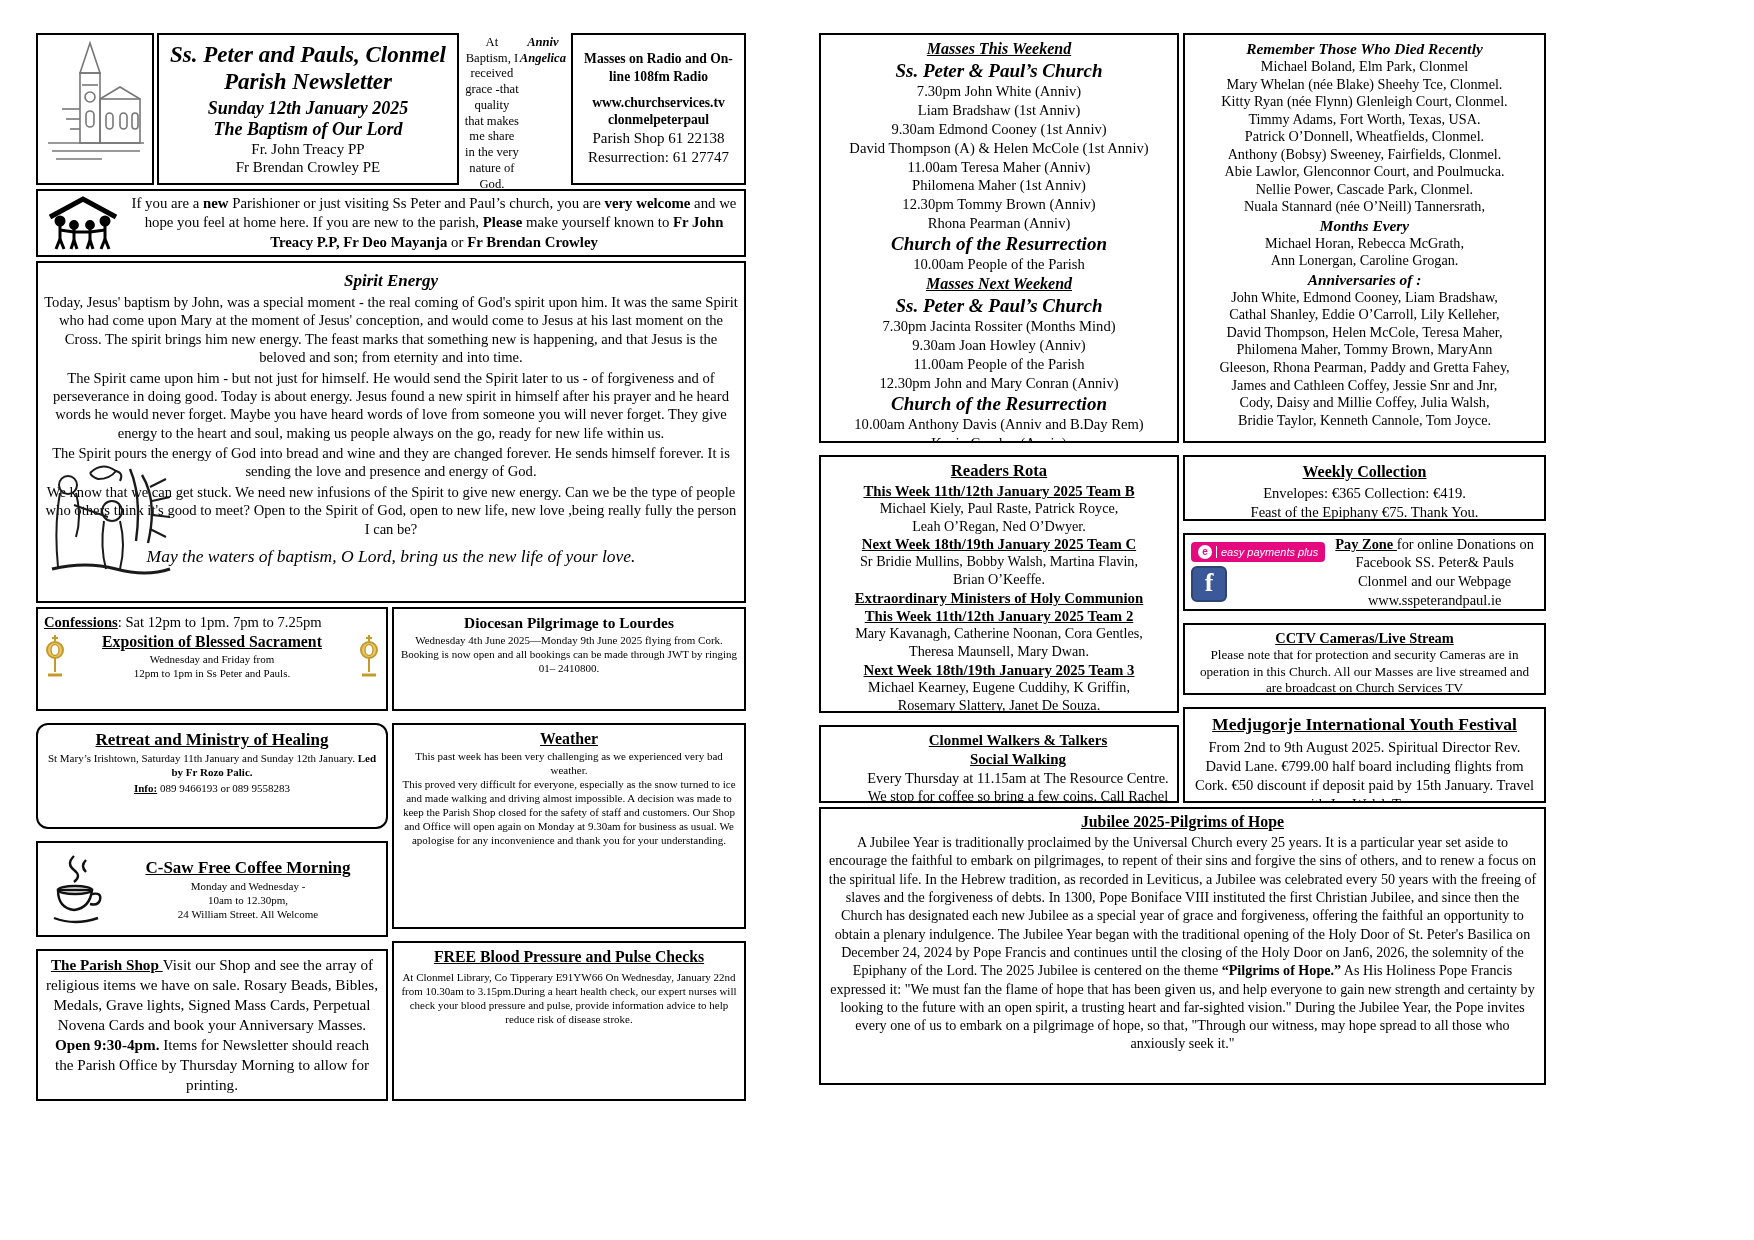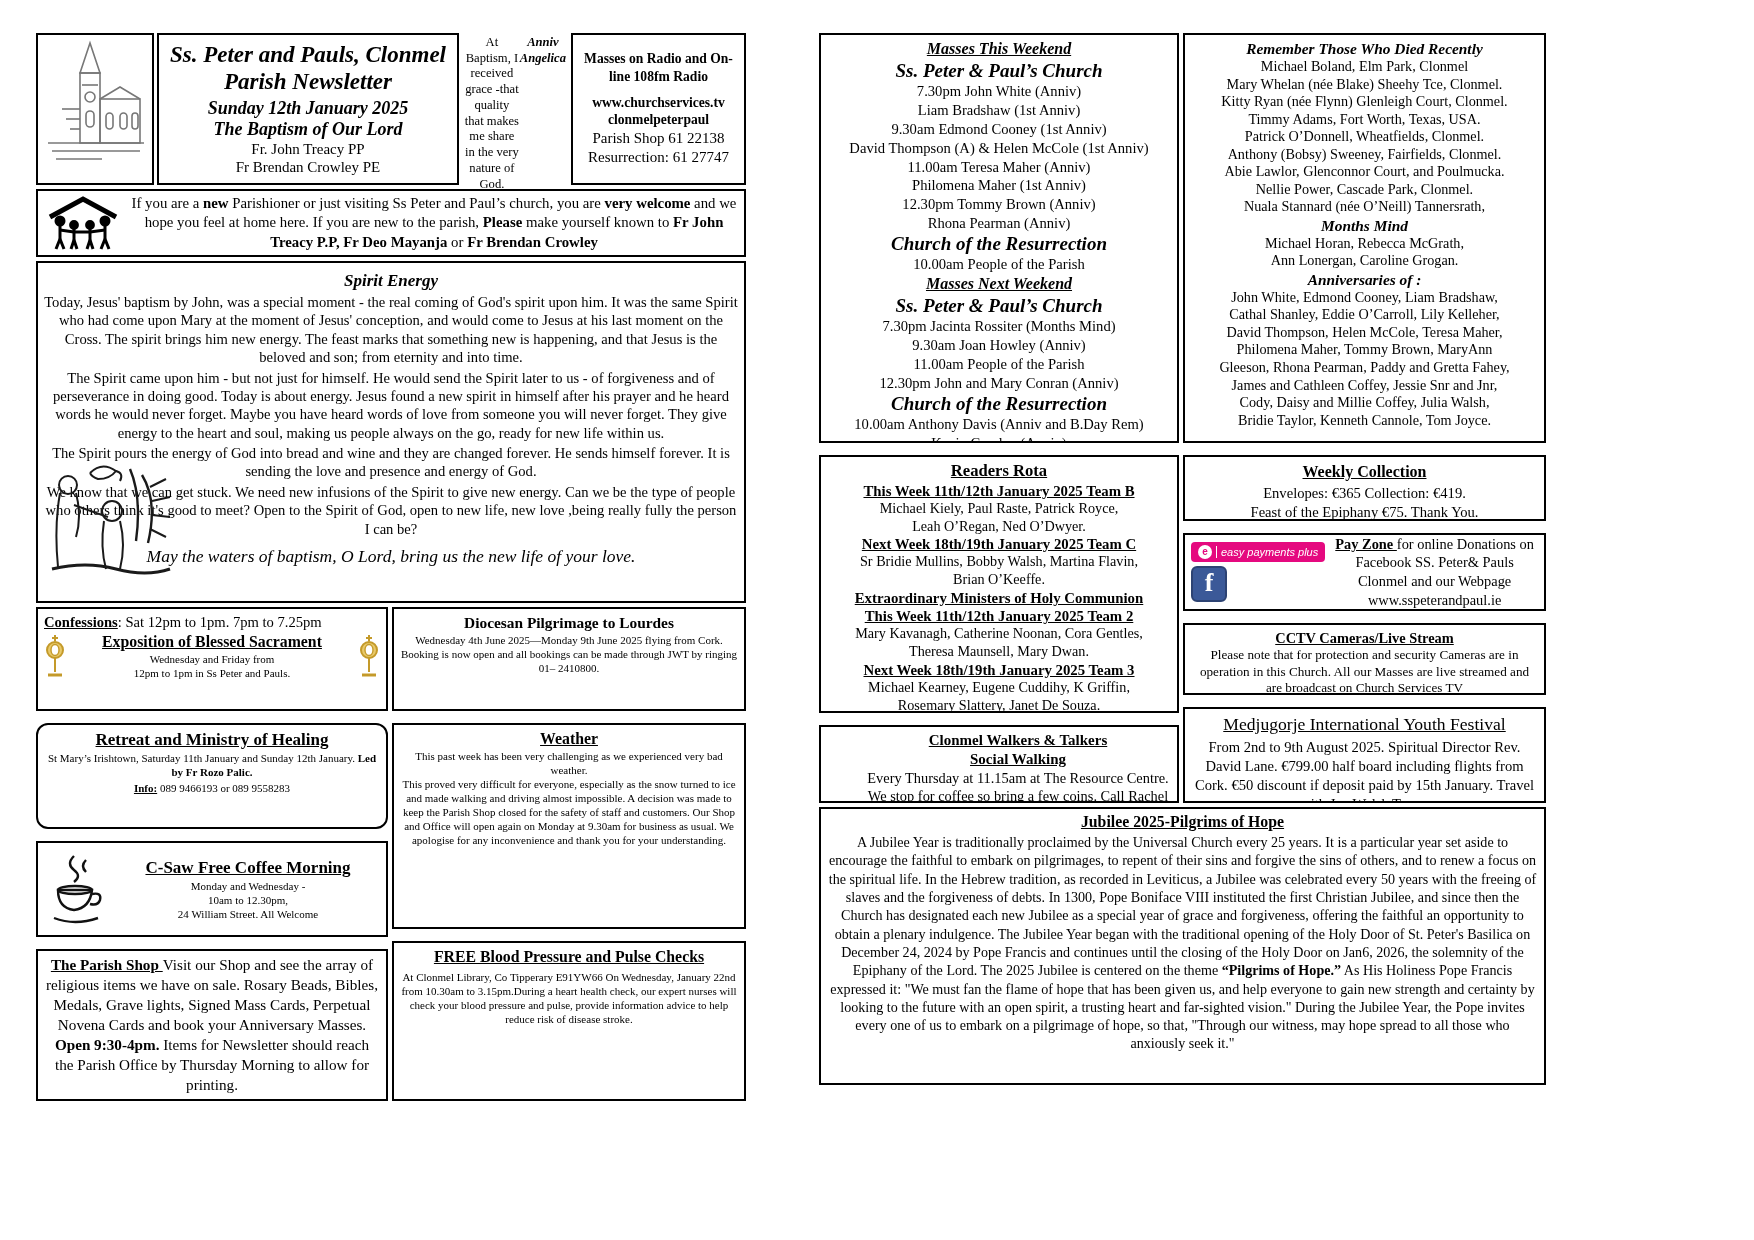--- a/index.html
+++ b/index.html
@@ -70,21 +70,21 @@
             font-family:"Liberation Sans",sans-serif;font-style:italic;font-size:11px;padding:3px 7px;white-space:nowrap;}
   .pz-e{display:inline-block;width:14px;height:14px;border-radius:50%;background:#fff;color:#E5097F;
         font-weight:bold;font-style:normal;text-align:center;line-height:14px;font-size:10px;}
   .pz-sep{width:1px;height:12px;background:#fff;display:inline-block;}
   .fb{width:32px;height:32px;background:#3B5998;border:2px solid #2d4373;border-radius:6px;color:#fff;
       font-weight:bold;font-size:26px;text-align:center;line-height:30px;}
   .pz-text{flex:1;text-align:center;font-size:14.4px;line-height:1.3;}
   .cctv{height:72px;flex:0 0 auto;text-align:center;font-size:13.2px;line-height:1.25;}
   .cctv-h{font-size:14.4px;font-weight:bold;text-decoration:underline;}
   .medj{flex:1;text-align:center;font-size:14.6px;line-height:1.3;}
-  .medj-h{font-size:17.6px;font-weight:normal;text-decoration:underline;margin-bottom:2px;}
+  .medj-h{font-size:17.6px;font-weight:bold;text-decoration:underline;margin-bottom:2px;}
   .jubilee{flex:1;text-align:center;}
   .jub-h{font-size:15.8px;font-weight:bold;text-decoration:underline;text-align:center;}
   .jub-body{font-size:14.1px;line-height:1.3;text-align:center;margin-top:2px;}
 </style>
 </head>
 <body>
 
 <div class="canvas">
 
   <div class="page page1">
@@ -347,21 +347,21 @@
               <div>Michael Boland, Elm Park, Clonmel</div>
               <div>Mary Whelan (née Blake) Sheehy Tce, Clonmel.</div>
               <div>Kitty Ryan (née Flynn) Glenleigh Court, Clonmel.</div>
               <div>Timmy Adams, Fort Worth, Texas, USA.</div>
               <div>Patrick O’Donnell, Wheatfields, Clonmel.</div>
               <div>Anthony (Bobsy) Sweeney, Fairfields, Clonmel.</div>
               <div>Abie Lawlor, Glenconnor Court, and Poulmucka.</div>
               <div>Nellie Power, Cascade Park, Clonmel.</div>
               <div>Nuala Stannard (née O’Neill) Tannersrath,</div>
             </div>
-          <div class="rem-h">Months Mind</div>
+          <div class="rem-h">Months Every</div>
           <div>
               <div>Michael Horan, Rebecca McGrath,</div>
               <div>Ann Lonergan, Caroline Grogan.</div>
             </div>
           <div class="rem-h">Anniversaries of :</div>
           <div>
               <div>John White, Edmond Cooney, Liam Bradshaw,</div>
               <div>Cathal Shanley, Eddie O’Carroll, Lily Kelleher,</div>
               <div>David Thompson, Helen McCole, Teresa Maher,</div>
               <div>Philomena Maher, Tommy Brown, MaryAnn</div>

